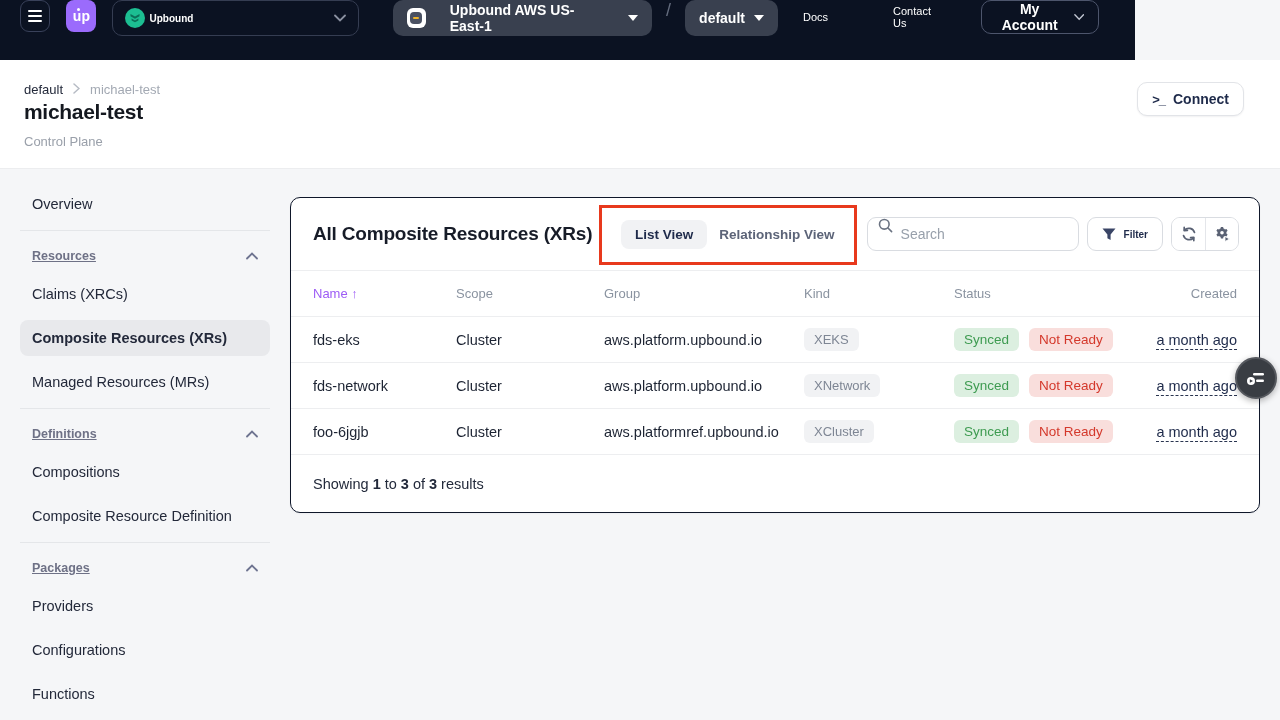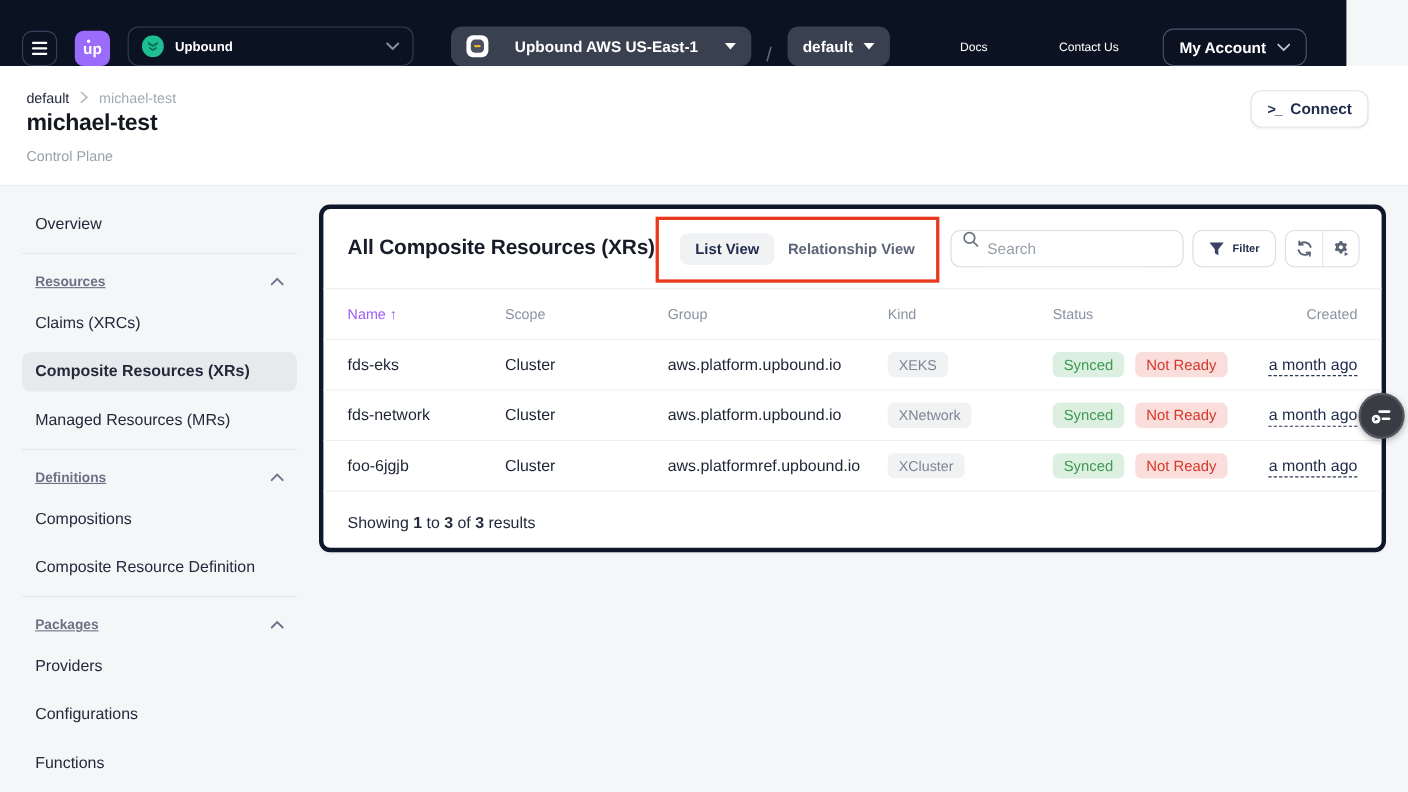--- a/index.html
+++ b/index.html
@@ -1,29 +1,29 @@
 <!DOCTYPE html>
 <html><head>
 <meta charset="utf-8">
 <style>
   * { margin:0; padding:0; box-sizing:border-box; }
   html,body { width:1280px; height:720px; overflow:hidden; }
   body { font-family:"Liberation Sans", sans-serif; background:#F5F6F8; position:relative; color:#1D2433; }
 
   
-  .navbar { position:absolute; top:0; left:0; width:1224px; height:60px; background:#0B1222;
-            display:flex; align-items:flex-end; padding:0 36px 0 20px; }
+  .navbar { position:absolute; top:0; left:0; width:1135px; height:60px; background:#0B1222;
+            display:flex; align-items:flex-start; padding:0 36px 0 20px; }
   .hamburger { width:32px; height:32px; border:1.5px solid #39415A; border-radius:9px;
                display:flex; flex-direction:column; justify-content:center; align-items:center; gap:3px; cursor:pointer; background:transparent; }
   .hamburger span { display:block; width:14px; height:2px; background:#fff; border-radius:2px; }
   .logo { width:32px; height:32px; background:#9B6BFC; border-radius:8px; margin-left:16px;
           display:flex; align-items:center; justify-content:center; color:#fff; font-weight:bold; font-size:14px; position:relative; }
   .logo i { position:absolute; width:3px; height:3px; background:#fff; border-radius:50%; top:8px; left:11px; }
   .org-dd { margin-left:16px; width:260px; height:36px; border:1px solid #353D52; border-radius:10px;
-            display:flex; align-items:center; gap:10px; padding:0 12px; color:#fff; font-weight:bold; font-size:12px; cursor:pointer; background:transparent; }
+            display:flex; align-items:center; gap:4px; padding:0 12px; color:#fff; font-weight:bold; font-size:10px; cursor:pointer; background:transparent; }
   .org-dd .chev { margin-left:auto; }
   .pill-dd { height:36px; background:#39404F; border-radius:10px; display:flex; align-items:center; gap:9px;
              padding:0 14px; color:#fff; font-weight:bold; font-size:14px; cursor:pointer; border:none; }
   .grp-dd { margin-left:34px;gap:24px; }
   .caret-solid { width:0; height:0; border-left:5px solid transparent; border-right:5px solid transparent; border-top:6px solid #fff; }
   .slash { color:#646C7E; font-size:18px; margin:0 14px; font-weight:normal; }
   .ctp-icon { width:20px; height:20px; background:#fff; border-radius:6px; display:flex; align-items:center; justify-content:center; }
   .ctp-icon b { width:12px; height:12px; background:#4A5162; border-radius:4px; display:flex; align-items:center; justify-content:center; }
   .ctp-icon b i { width:6px; height:2px; background:#F0B429; border-radius:1px; display:block; }
   .nav-right { margin-left:auto; display:flex; align-items:center; gap:40px; }
@@ -47,22 +47,22 @@
   
   .sidebar { position:absolute; left:20px; top:186px; width:250px; }
   .side-item { height:36px; display:flex; align-items:center; padding:0 12px; border-radius:8px;
                font-size:14.5px; color:#23293A; margin-bottom:8px; cursor:pointer; }
   .side-item.active { background:#E8E9EC; font-weight:bold; }
   .side-divider { height:1px; background:#E4E6E9; margin:6px 0 11px; }
   .side-header { height:28px; display:flex; align-items:center; justify-content:space-between; padding:0 12px;
                  font-size:12.5px; font-weight:bold; color:#6E7186; margin-bottom:6px; cursor:pointer;text-decoration:underline; }
 
   
-  .card { position:absolute; left:290px; top:186px; width:970px; height:316px; background:#fff;
-          border:4px solid #0f172a; border-radius:10px; box-shadow:0 1px 2px rgba(16,24,40,.04); }
+  .card { position:absolute; left:290px; top:197px; width:970px; height:316px; background:#fff;
+          border:1px solid #0f172a; border-radius:10px; box-shadow:0 1px 2px rgba(16,24,40,.04); }
   .card-header { height:72px; display:flex; align-items:center; padding:0 20px 0 22px; gap:8px; }
   .card-title { font-size:19px; font-weight:800; color:#171C28; letter-spacing:-0.2px; white-space:nowrap; }
   .toggle-wrap { position:relative; margin-left:auto; display:flex; align-items:center; margin-right:12px; }
   .toggle-opt { font-size:13.5px; padding:7px 14px; border-radius:8px; cursor:pointer; white-space:nowrap; }
   .toggle-opt.active { background:#F1F2F4; color:#1E2A4A; font-weight:bold; }
   .toggle-opt.inactive { color:#5C6478; font-weight:600; padding:7px 12px; }
   .annotation-box { position:absolute; left:-22px; top:-15px; right:-10px; bottom:-16px;
                     border:3px solid #E8391D; pointer-events:none; z-index:10; }
   .search-box { width:212px; height:34px; border:1px solid #D9DCE1; border-radius:9px; background:#fff;
                 display:flex; gap:8px; padding:0 10px; }

